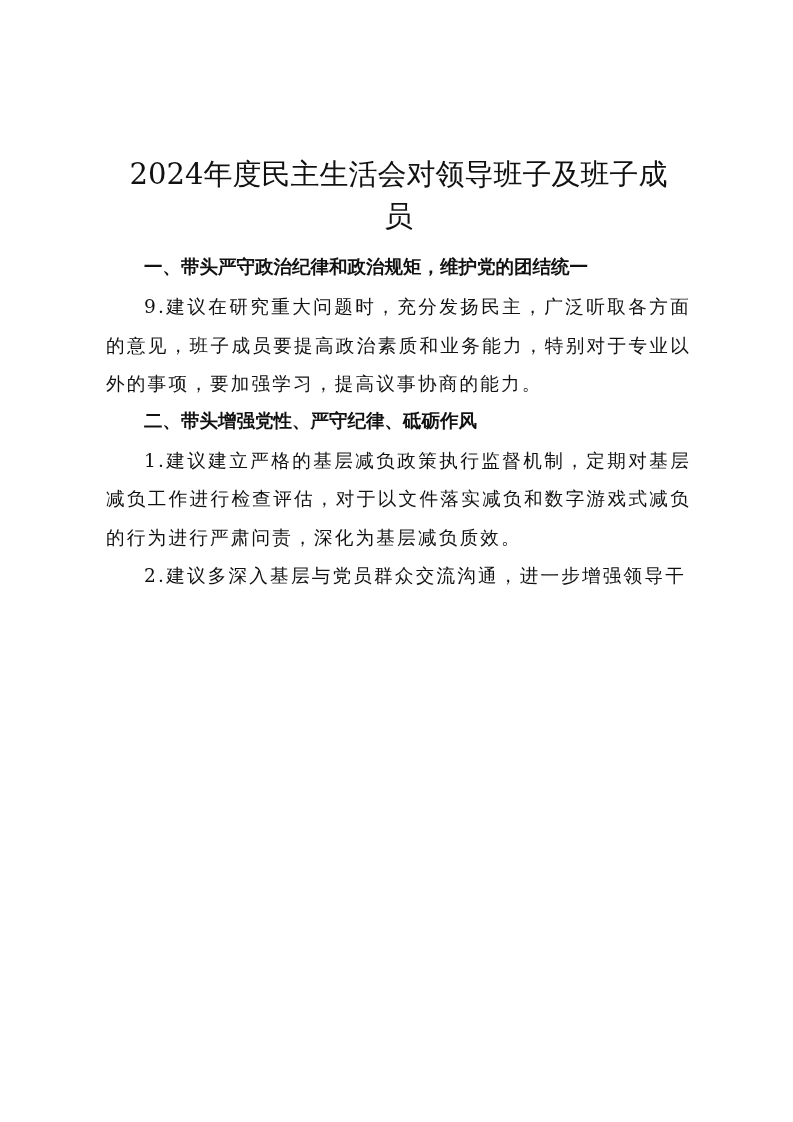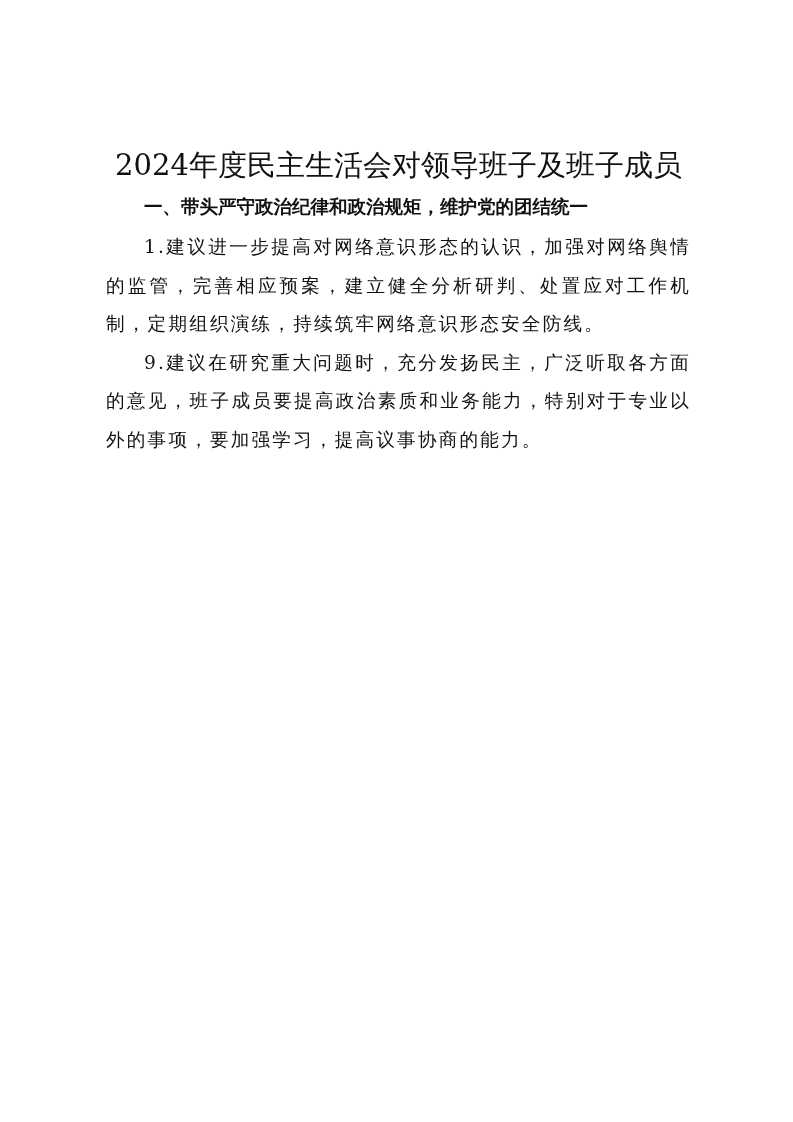--- a/index.html
+++ b/index.html
@@ -1,31 +1,35 @@
 <!DOCTYPE html>
 <html><head>
 <meta charset="utf-8">
 <style>
   html, body { margin: 0; padding: 0; background: #ffffff; }
   body { width: 793px; height: 1122px; position: relative; overflow: hidden;
          font-family: "DejaVu Serif", "Liberation Serif", serif; color: #111; }
   .page { position: absolute; left: 106px; top: 140px; width: 585px; }
-  .title { text-align: center; font-size: 29px; line-height: 42px; margin: 4px; font-weight: normal; letter-spacing: 0px; }
+  .title { text-align: center; font-size: 29px; line-height: 42px; margin: 13px; font-weight: normal; letter-spacing: 0px; }
   .h2 { font-family: Liberation Mono, monospace; font-weight: bold;
         font-size: 18.5px; line-height: 38px; margin: 0; text-indent: 38px; white-space: nowrap; }
   .p { font-size: 18.6px; line-height: 38.5px; margin: 0; text-indent: 38px; text-align: justify;
        letter-spacing: 2.2px; }
 </style>
 </head>
 <body>
 
 <div class="page">
   <h1 class="title">
     <span>2024年度民主生活会对领导班子及班子成员</span><br>
   </h1>
 
   <div>
     <p class="h2">一、带头严守政治纪律和政治规矩，维护党的团结统一</p>
-    <p class="p">1.建议进一步提高对网络意识形态的认识，加强对网络舆情的监管，完善相应预案，建立健全分析研判、处置应对工作机制，定期组织演练，持续筑牢网络意识形态安全防线。</p>
     <p class="p">9.建议在研究重大问题时，充分发扬民主，广泛听取各方面的意见，班子成员要提高政治素质和业务能力，特别对于专业以外的事项，要加强学习，提高议事协商的能力。</p>
   </div>
 
+  <div>
+    <p class="h2">二、带头增强党性、严守纪律、砥砺作风</p>
+    <p class="p">1.建议建立严格的基层减负政策执行监督机制，定期对基层减负工作进行检查评估，对于以文件落实减负和数字游戏式减负的行为进行严肃问责，深化为基层减负质效。</p>
+    <p class="p">2.建议多深入基层与党员群众交流沟通，进一步增强领导干</p>
+  </div>
 </div>
 
 </body></html>

